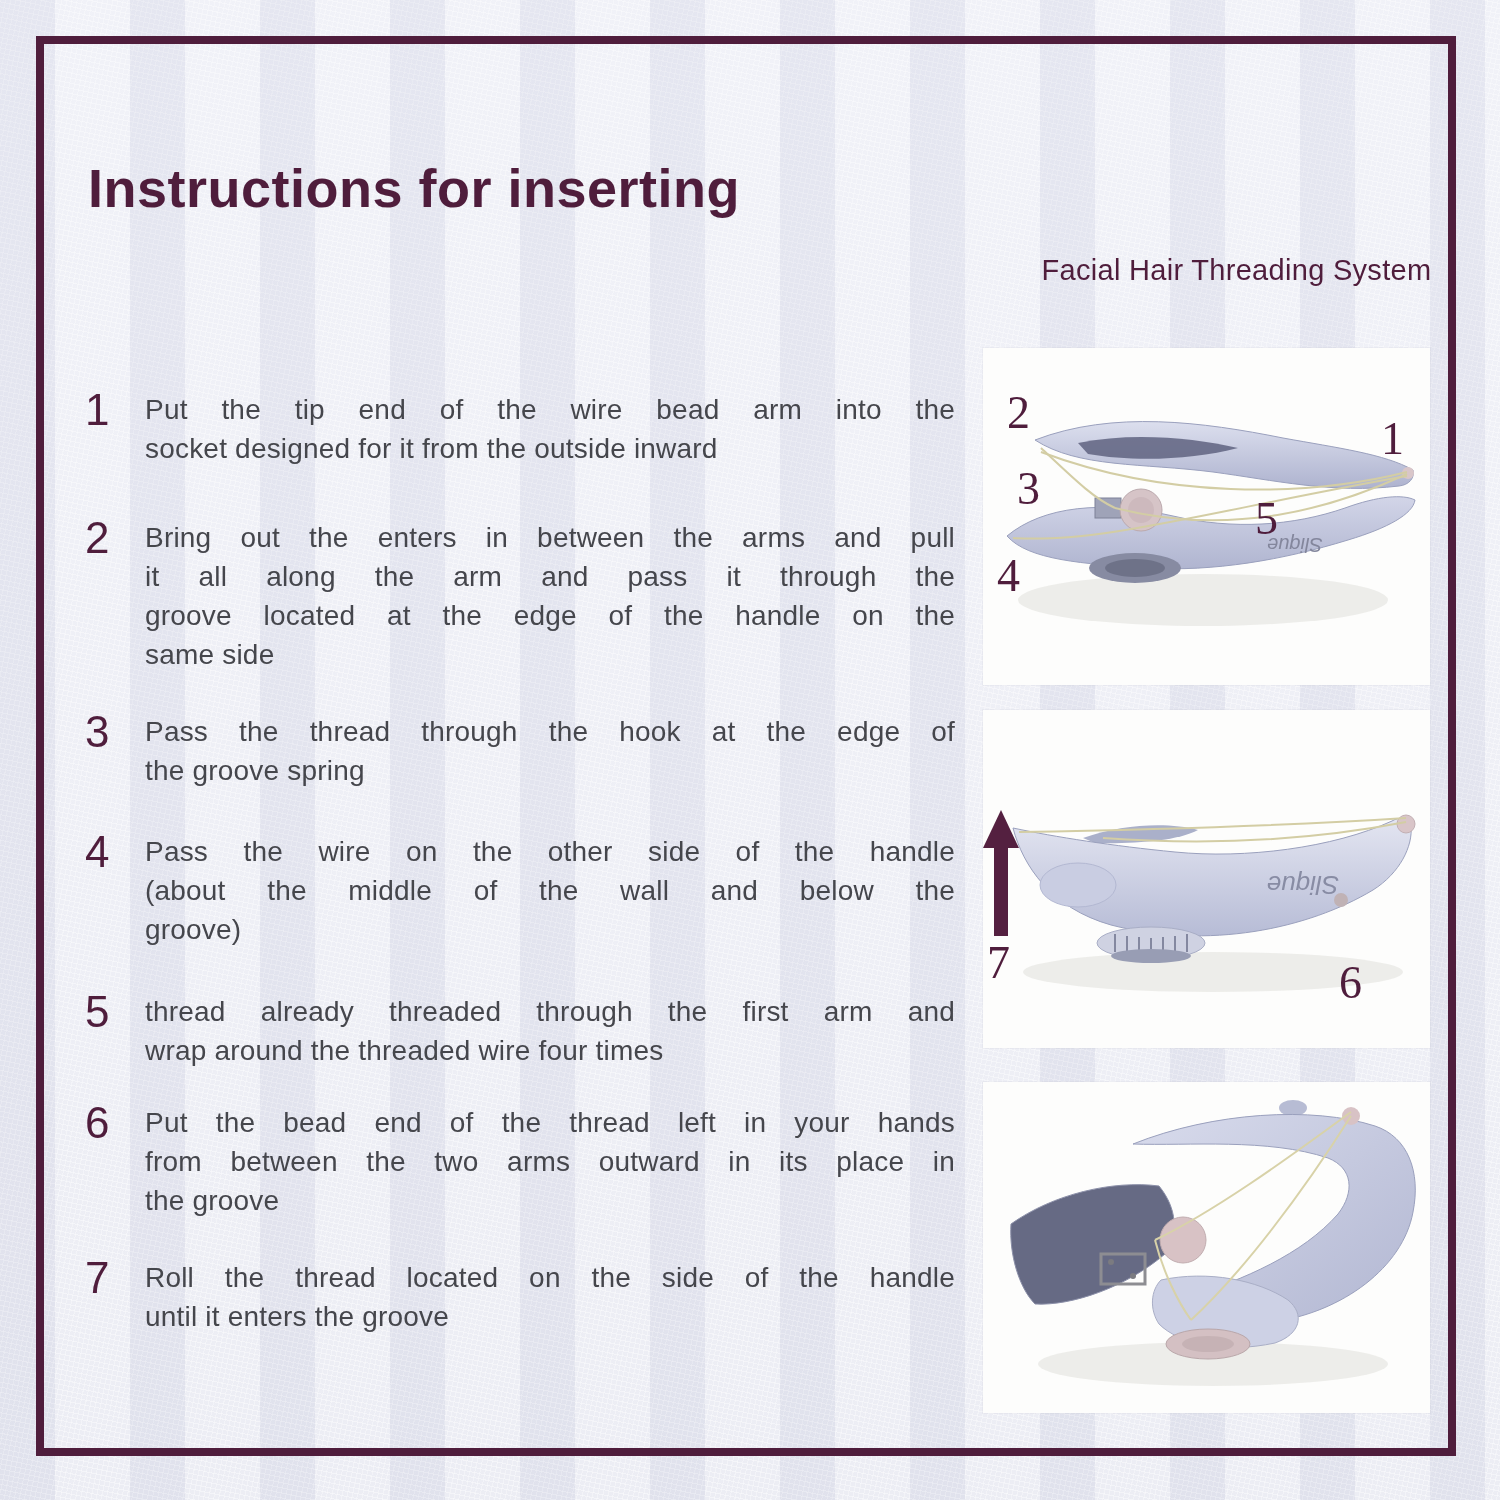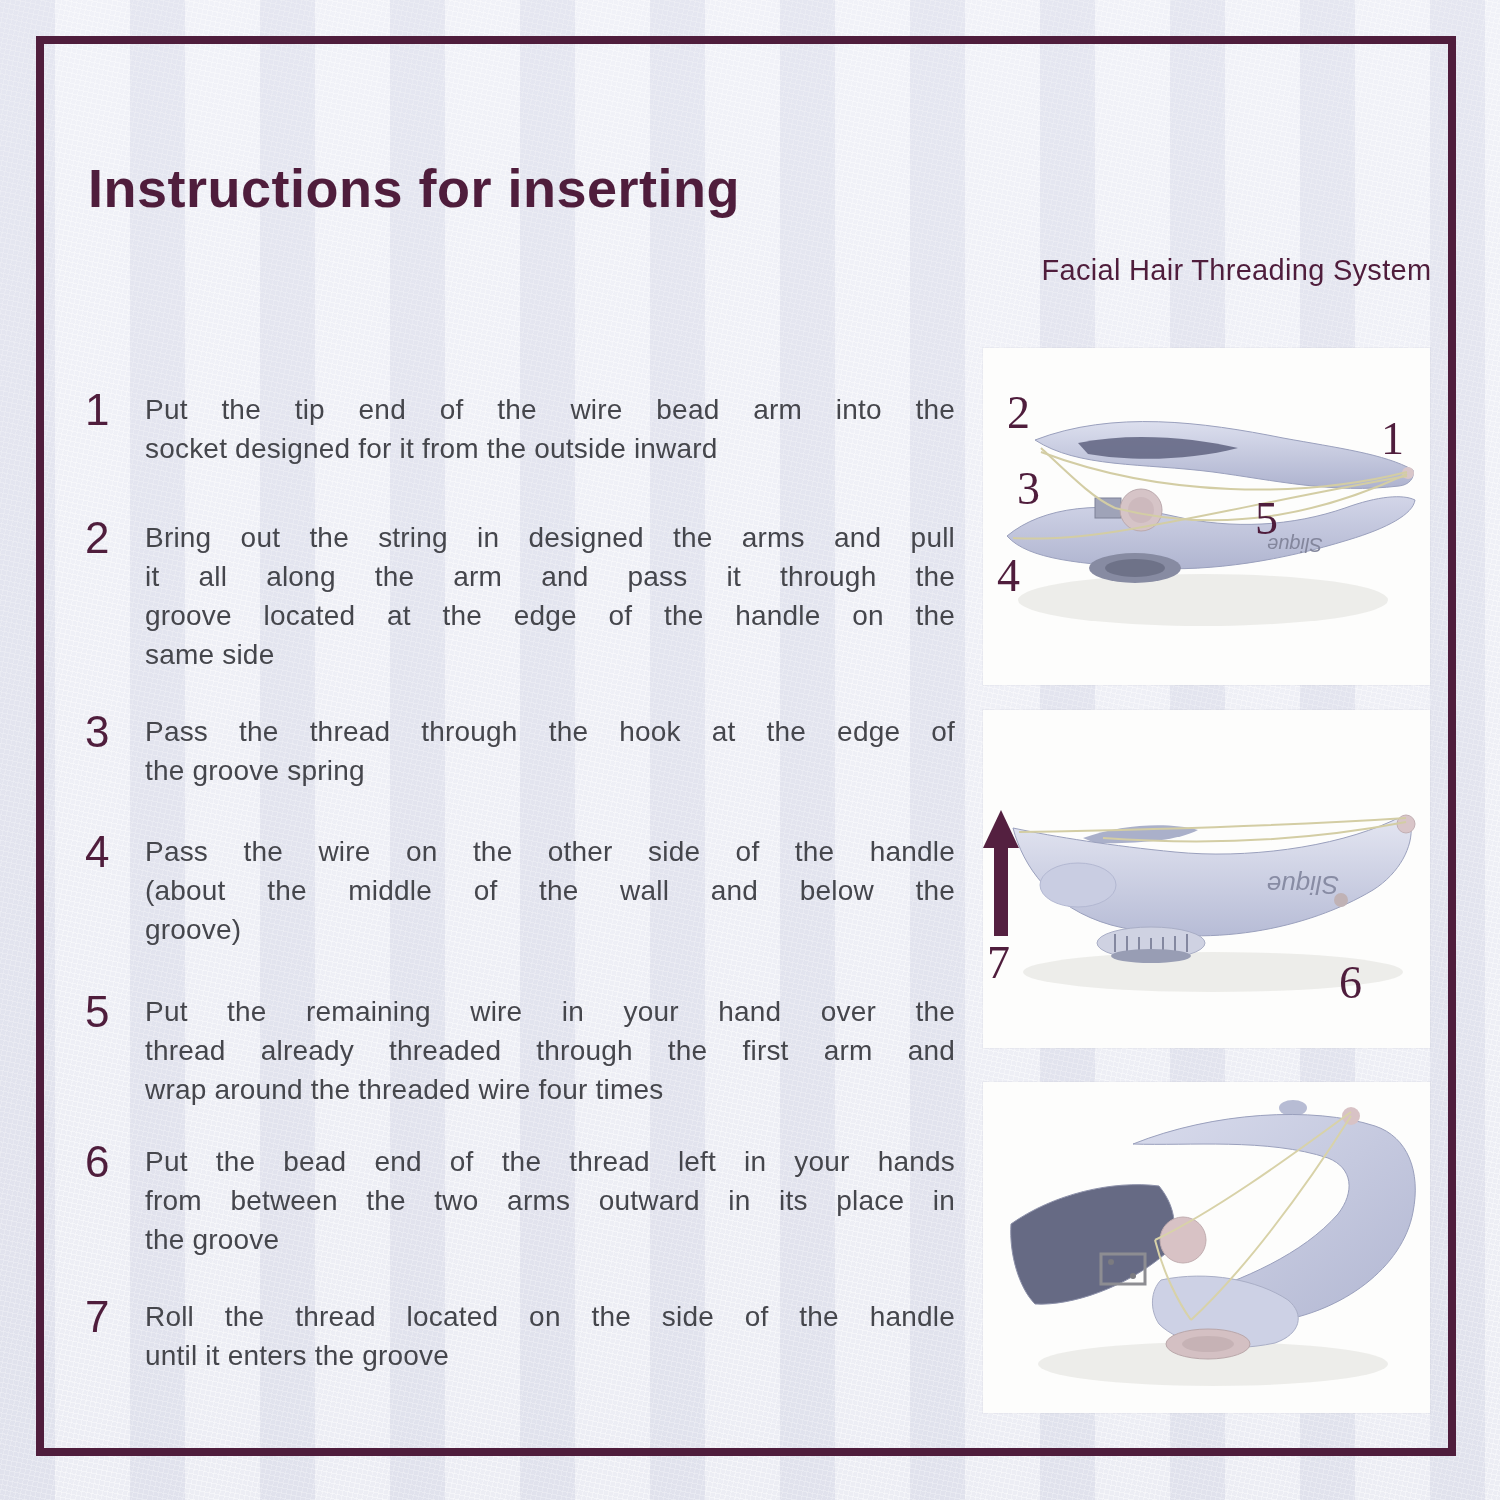--- a/index.html
+++ b/index.html
@@ -78,21 +78,21 @@
       <div class="step-num">1</div>
       <div class="step-body">
         <div class="step-line">Put the tip end of the wire bead arm into the</div>
         <div class="step-line last">socket designed for it from the outside inward</div>
       </div>
     </div>
 
     <div class="step" style="margin-bottom:38px">
       <div class="step-num">2</div>
       <div class="step-body">
-        <div class="step-line">Bring out the string in designed the arms and pull</div>
+        <div class="step-line">Bring out the enters in between the arms and pull</div>
         <div class="step-line">it all along the arm and pass it through the</div>
         <div class="step-line">groove located at the edge of the handle on the</div>
         <div class="step-line last">same side</div>
       </div>
     </div>
 
     <div class="step" style="margin-bottom:42px">
       <div class="step-num">3</div>
       <div class="step-body">
         <div class="step-line">Pass the thread through the hook at the edge of</div>
@@ -105,21 +105,20 @@
       <div class="step-body">
         <div class="step-line">Pass the wire on the other side of the handle</div>
         <div class="step-line">(about the middle of the wall and below the</div>
         <div class="step-line last">groove)</div>
       </div>
     </div>
 
     <div class="step" style="margin-bottom:33px">
       <div class="step-num">5</div>
       <div class="step-body">
-        <div class="step-line">Put the remaining wire in your hand over the</div>
         <div class="step-line">thread already threaded through the first arm and</div>
         <div class="step-line last">wrap around the threaded wire four times</div>
       </div>
     </div>
 
     <div class="step" style="margin-bottom:38px">
       <div class="step-num">6</div>
       <div class="step-body">
         <div class="step-line">Put the bead end of the thread left in your hands</div>
         <div class="step-line">from between the two arms outward in its place in</div>

